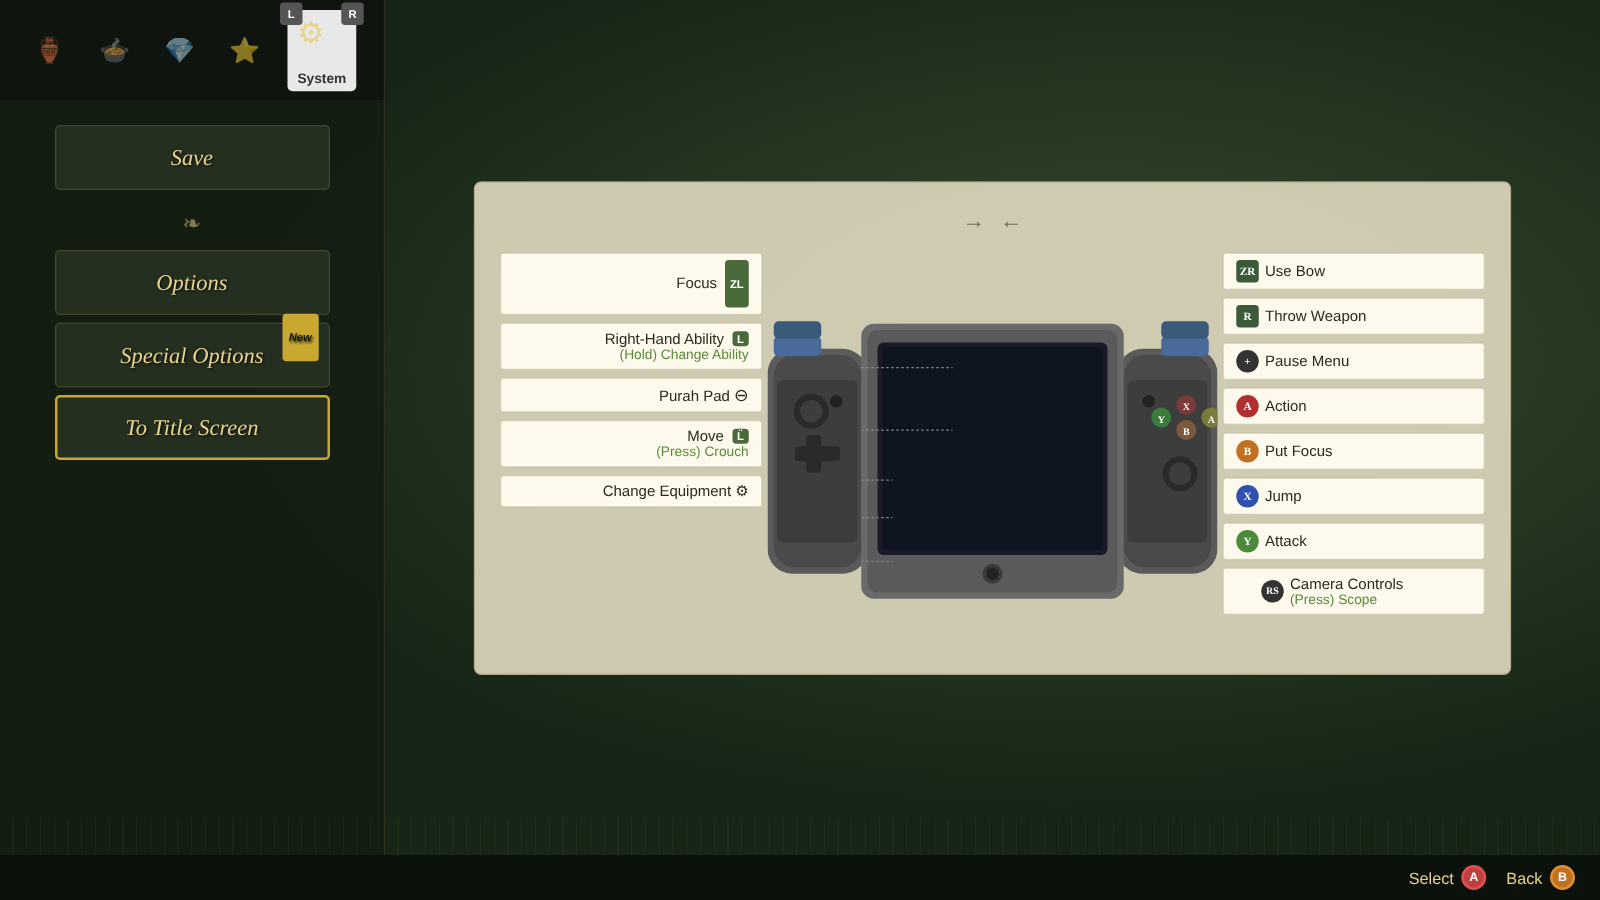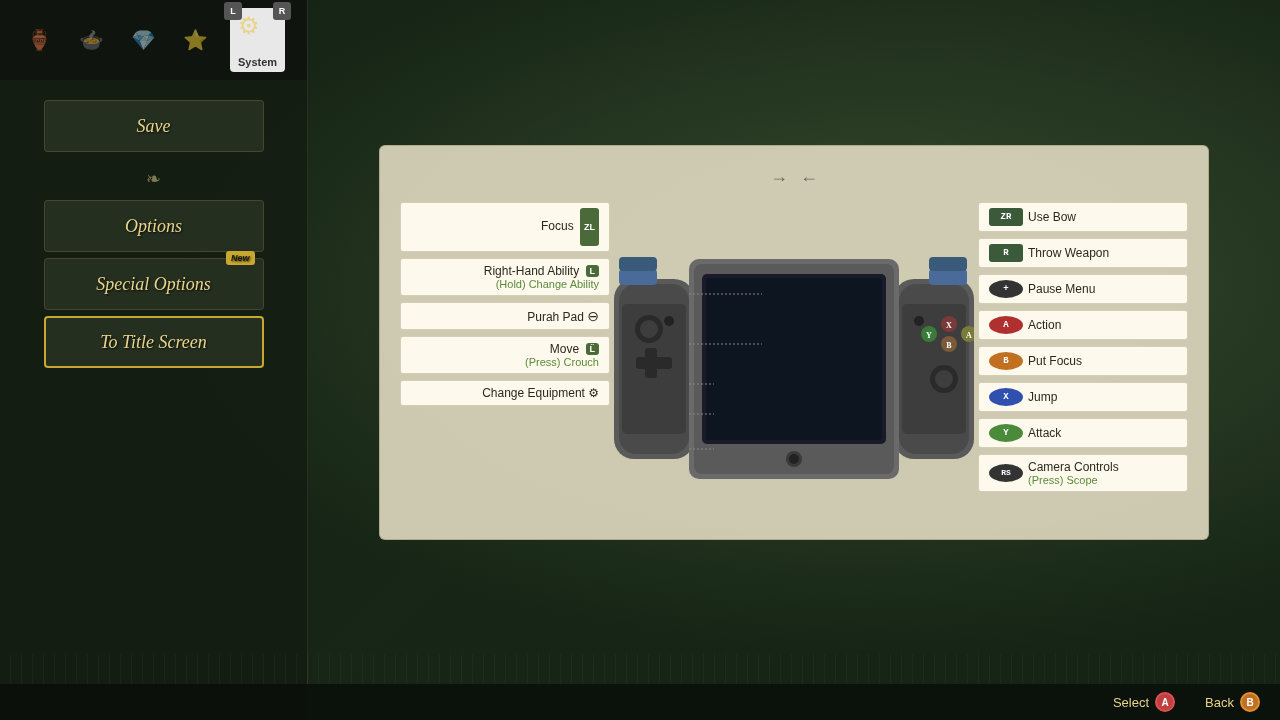--- a/index.html
+++ b/index.html
@@ -138,21 +138,21 @@
 
     .badge-new {
       position: absolute;
       top: -8px;
       right: 8px;
       background: #c8a830;
       color: #1a1a0a;
       font-size: 9px;
       font-family: sans-serif;
       font-weight: bold;
-      padding: 2px 5px;
+      padding: 14px 5px;
       border-radius: 3px;
     }
 
     .divider-ornament {
       width: 80px;
       height: 30px;
       display: flex;
       align-items: center;
       justify-content: center;
       margin: 6px 0;
@@ -166,21 +166,21 @@
       position: absolute;
       bottom: 0;
       left: 0;
       right: 0;
       height: 36px;
       background: rgba(10,15,10,0.9);
       display: flex;
       align-items: center;
       justify-content: flex-end;
       padding: 0 20px;
-      gap: 30px;
+      gap: 16px;
     }
 
     .bottom-action {
       display: flex;
       align-items: center;
       gap: 6px;
       color: #e8d48a;
       font-family: sans-serif;
       font-size: 13px;
     }
@@ -320,26 +320,26 @@
     .ctrl-label-right .sub {
       color: #5a8a3a;
       font-size: 11px;
       display: block;
     }
 
     .btn-badge {
       display: inline-flex;
       align-items: center;
       justify-content: center;
-      width: 34px;
+      width: 18px;
       height: 18px;
       border-radius: 3px;
       font-size: 9px;
       font-weight: bold;
-      font-family: Liberation Mono, monospace;
+      font-family: Liberation Serif, serif;
       flex-shrink: 0;
     }
 
     .badge-zr { background: #3a5a3a; color: white; }
     .badge-r  { background: #3a5a3a; color: white; }
     .badge-plus { background: #333; color: white; border-radius: 50%; }
     .badge-a { background: #b03030; color: white; border-radius: 50%; }
     .badge-b { background: #c07020; color: white; border-radius: 50%; }
     .badge-x { background: #3050b0; color: white; border-radius: 50%; }
     .badge-y { background: #4a8a3a; color: white; border-radius: 50%; }
@@ -533,21 +533,21 @@
         </div>
         <div class="ctrl-label-right">
           <span class="btn-badge badge-x">X</span>
           <span>Jump</span>
         </div>
         <div class="ctrl-label-right">
           <span class="btn-badge badge-y">Y</span>
           <span>Attack</span>
         </div>
         <div class="ctrl-label-right">
-          <span class="btn-badge badge-rs" style="font-size:8px;">RS</span>
+          <span class="btn-badge badge-rs" style="font-size:8px;margin-left:20px;">RS</span>
           <div>
             <span>Camera Controls</span>
             <span class="sub" style="color:#5a8a3a;font-size:11px;display:block;">(Press) Scope</span>
           </div>
         </div>
       </div>
 
     </div>
   </div>
 </div>

